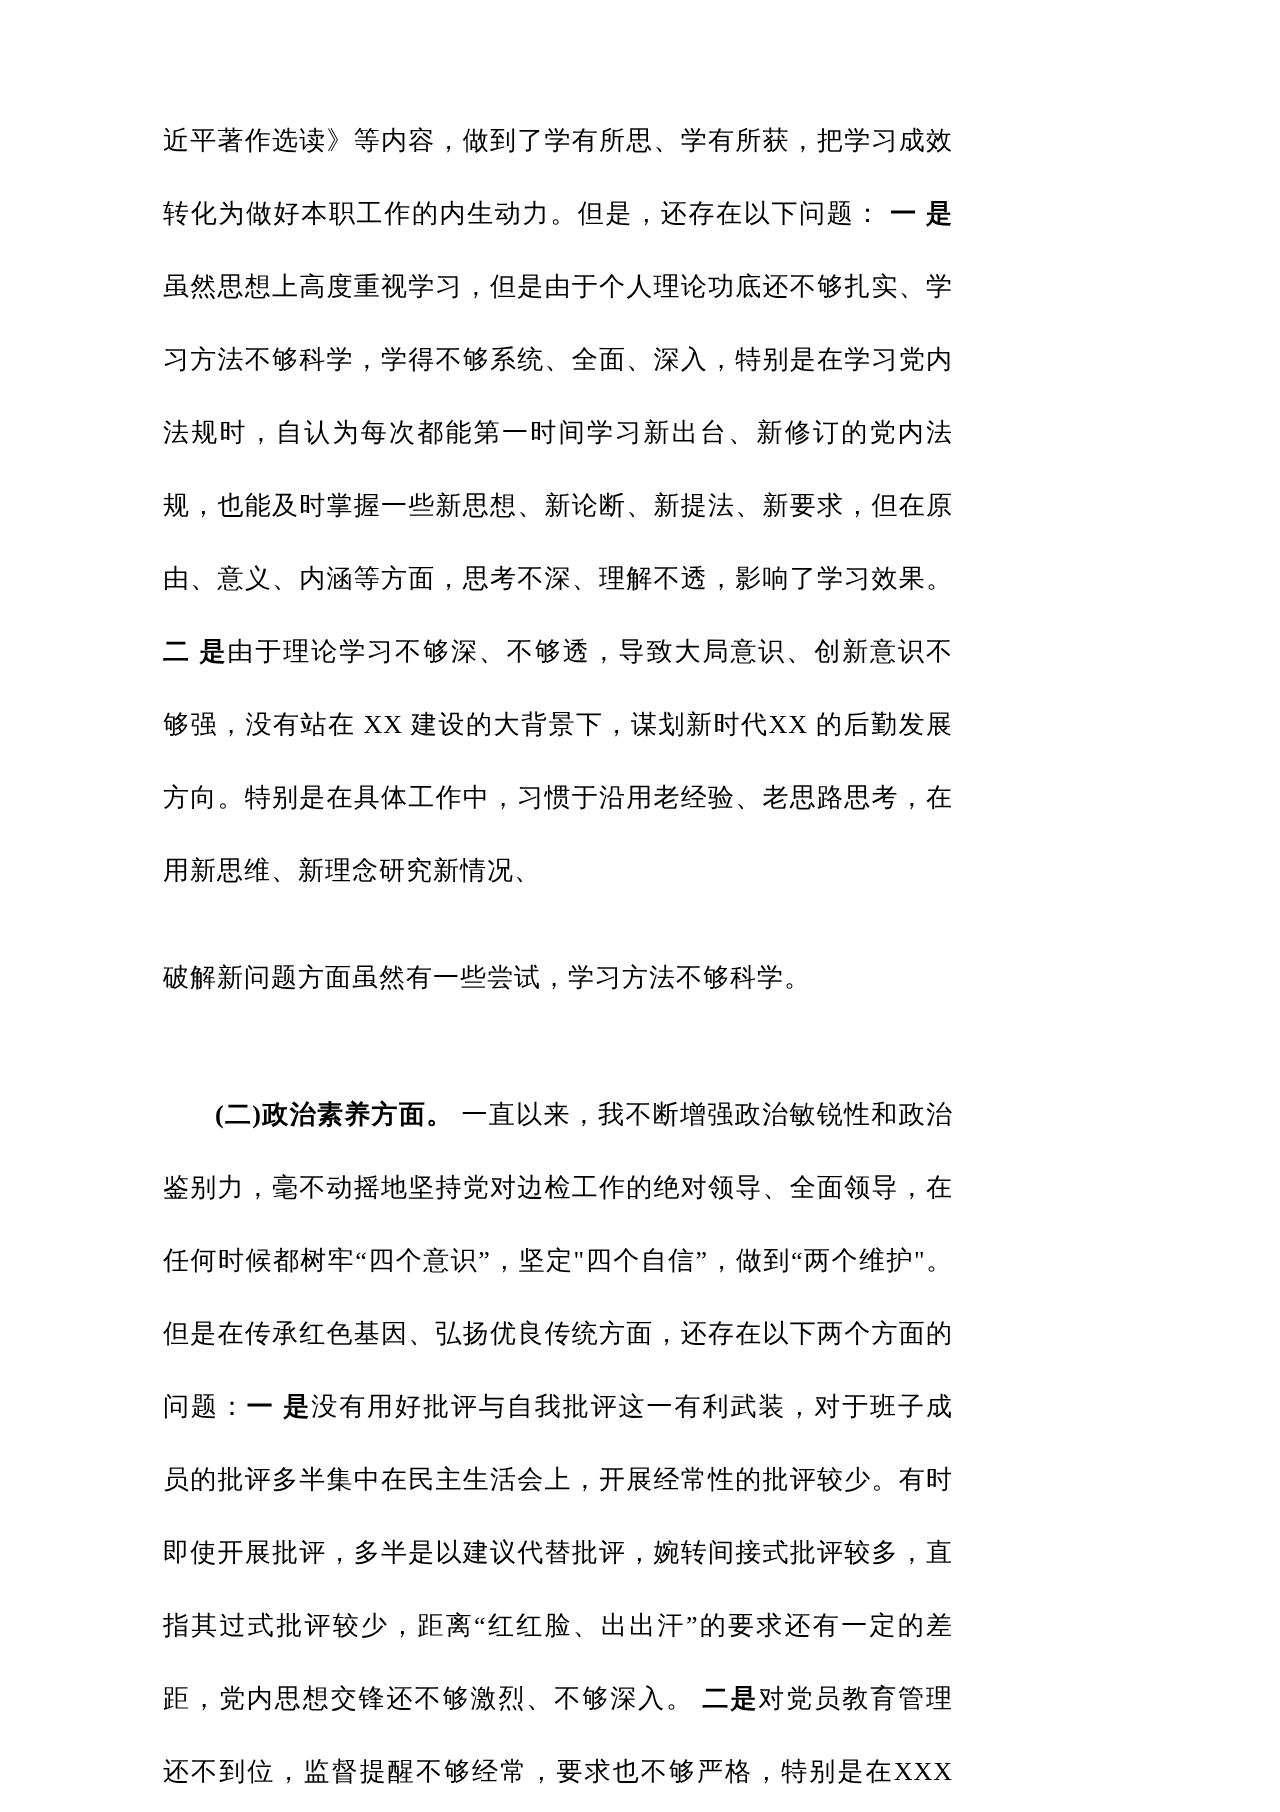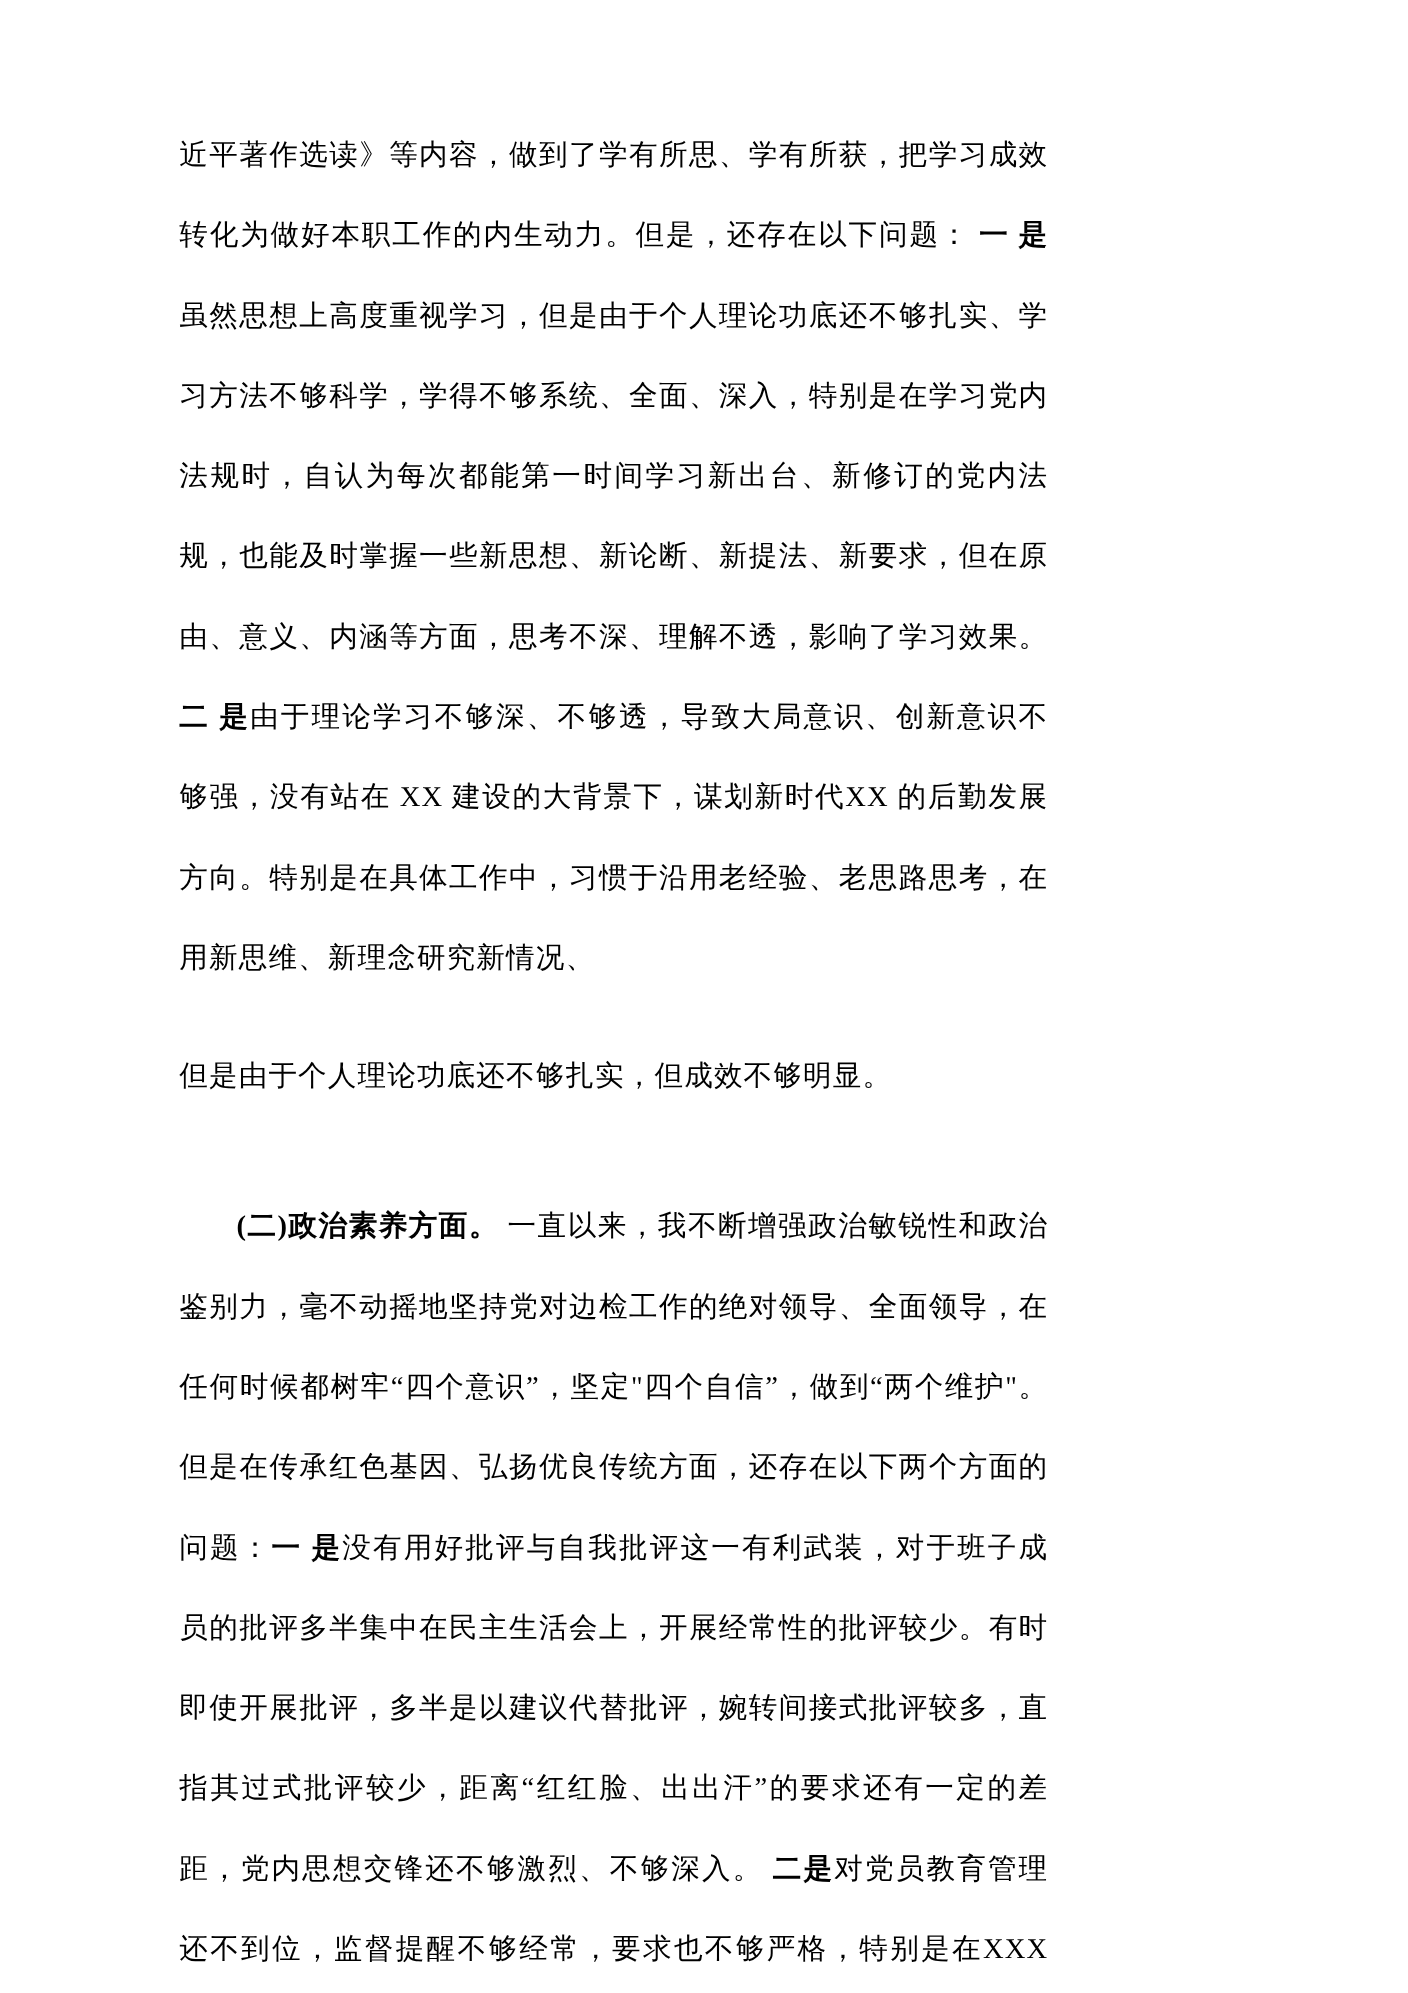--- a/index.html
+++ b/index.html
@@ -46,16 +46,16 @@
   .run.bold {
     font-weight: bold;
   }
 </style>
 </head>
 <body>
 
 <div class="page">
   <div class="doc-body" id="doc-body">
       <p class="para"><span class="run">近平著作选读》等内容，做到了学有所思、学有所获，把学习成效转化为做好本职工作的内生动力。但是，还存在以下问题： </span><span class="run bold">一 是</span><span class="run">虽然思想上高度重视学习，但是由于个人理论功底还不够扎实、学习方法不够科学，学得不够系统、全面、深入，特别是在学习党内法规时，自认为每次都能第一时间学习新出台、新修订的党内法规，也能及时掌握一些新思想、新论断、新提法、新要求，但在原由、意义、内涵等方面，思考不深、理解不透，影响了学习效果。 </span><span class="run bold">二 是</span><span class="run">由于理论学习不够深、不够透，导致大局意识、创新意识不够强，没有站在 XX 建设的大背景下，谋划新时代XX 的后勤发展方向。特别是在具体工作中，习惯于沿用老经验、老思路思考，在用新思维、新理念研究新情况、</span></p>
-      <p class="para"><span class="run">但是由于个人理论功底还不够扎实，但成效不够明显。</span></p>
+      <p class="para"><span class="run">破解新问题方面虽然有一些尝试，学习方法不够科学。</span></p>
       <p class="para indent section"><span class="run bold">(二)政治素养方面。</span><span class="run"> 一直以来，我不断增强政治敏锐性和政治鉴别力，毫不动摇地坚持党对边检工作的绝对领导、全面领导，在任何时候都树牢“四个意识”，坚定"四个自信”，做到“两个维护"。但是在传承红色基因、弘扬优良传统方面，还存在以下两个方面的问题：</span><span class="run bold">一 是</span><span class="run">没有用好批评与自我批评这一有利武装，对于班子成员的批评多半集中在民主生活会上，开展经常性的批评较少。有时即使开展批评，多半是以建议代替批评，婉转间接式批评较多，直指其过式批评较少，距离“红红脸、出出汗”的要求还有一定的差距，党内思想交锋还不够激烈、不够深入。 </span><span class="run bold">二是</span><span class="run">对党员教育管理还不到位，监督提醒不够经常，要求也不够严格，特别是在XXX 实有在位人数多于编制</span></p>
     </div>
 </div>
 
 </body></html>

